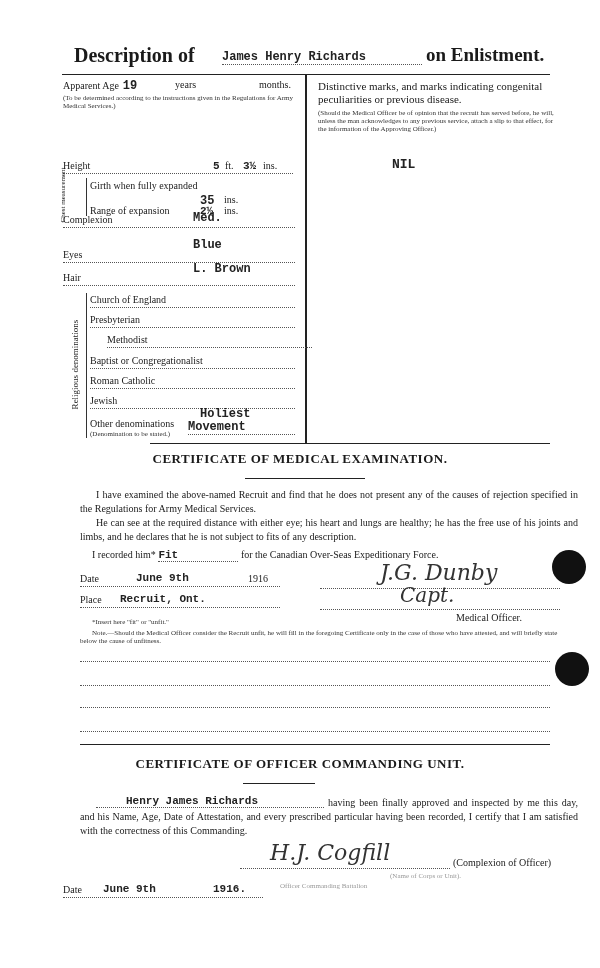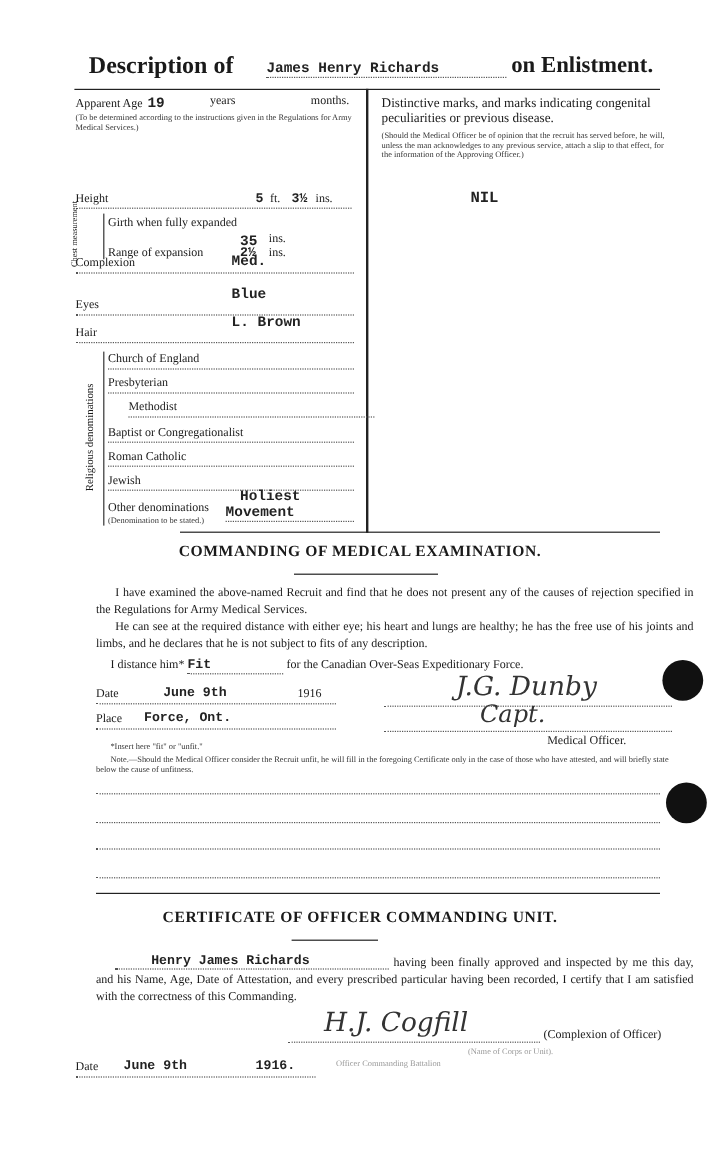--- a/index.html
+++ b/index.html
@@ -86,39 +86,39 @@
   <div class="small" style="position:absolute;top:17px;">(Denomination to be stated.)</div>
   <div class="typed" style="position:absolute;left:110px;top:-6px;font-size:12px;">Holiest</div>
   <div class="typed dots" style="position:absolute;left:98px;top:7px;font-size:12px;width:107px;">Movement</div>
 </div>
 <div class="abs hrule" style="left:150px;top:443px;width:400px;"></div>
 
 <div class="abs" style="left:318px;top:80px;width:240px;font-size:11px;line-height:13px;">Distinctive marks, and marks indicating congenital peculiarities or previous disease.</div>
 <div class="abs small" style="left:318px;top:109px;width:240px;">(Should the Medical Officer be of opinion that the recruit has served before, he will, unless the man acknowledges to any previous service, attach a slip to that effect, for the information of the Approving Officer.)</div>
 <div class="abs typed" style="left:392px;top:157px;font-size:13px;">NIL</div>
 
-<div class="abs cert-title" style="top:451px;">COMMANDING OF MEDICAL EXAMINATION.</div>
+<div class="abs cert-title" style="top:451px;">CERTIFICATE OF MEDICAL EXAMINATION.</div>
 <div class="abs hrule" style="left:245px;top:478px;width:120px;"></div>
 <div class="abs para" style="left:80px;top:488px;width:498px;text-indent:16px;">I have examined the above-named Recruit and find that he does not present any of the causes of rejection specified in the Regulations for Army Medical Services.</div>
 <div class="abs para" style="left:80px;top:516px;width:498px;text-indent:16px;">He can see at the required distance with either eye; his heart and lungs are healthy; he has the free use of his joints and limbs, and he declares that he is not subject to fits of any description.</div>
 
 <div class="abs lbl" style="left:92px;top:549px;width:470px;">
-  <span>I distance him*</span>
+  <span>I recorded him*</span>
   <span class="typed dots" style="display:inline-block;width:80px;font-size:11px;">Fit</span>
   <span>for the Canadian Over-Seas Expeditionary Force.</span>
 </div>
 
 <div class="abs lbl dots" style="left:80px;top:573px;width:200px;height:13px;">
   <span>Date</span>
   <span class="abs typed" style="left:56px;top:-1px;font-size:11px;">June 9th</span>
   <span class="abs" style="left:168px;top:0;">1916</span>
 </div>
 <div class="abs lbl dots" style="left:80px;top:594px;width:200px;height:13px;">
   <span>Place</span>
-  <span class="abs typed" style="left:40px;top:-1px;font-size:11px;">Force, Ont.</span>
+  <span class="abs typed" style="left:40px;top:-1px;font-size:11px;">Recruit, Ont.</span>
 </div>
 
 <div class="abs dots" style="left:320px;top:588px;width:240px;"></div>
 <div class="abs dots" style="left:320px;top:609px;width:240px;"></div>
 <div class="abs sig" style="left:380px;top:560px;">J.G. Dunby</div>
 <div class="abs sig" style="left:400px;top:583px;font-size:20px;">Capt.</div>
 <div class="abs lbl" style="left:456px;top:612px;">Medical Officer.</div>
 
 <div class="abs small" style="left:92px;top:618px;">*Insert here "fit" or "unfit."</div>
 <div class="abs small" style="left:80px;top:629px;width:480px;text-indent:12px;">Note.—Should the Medical Officer consider the Recruit unfit, he will fill in the foregoing Certificate only in the case of those who have attested, and will briefly state below the cause of unfitness.</div>

